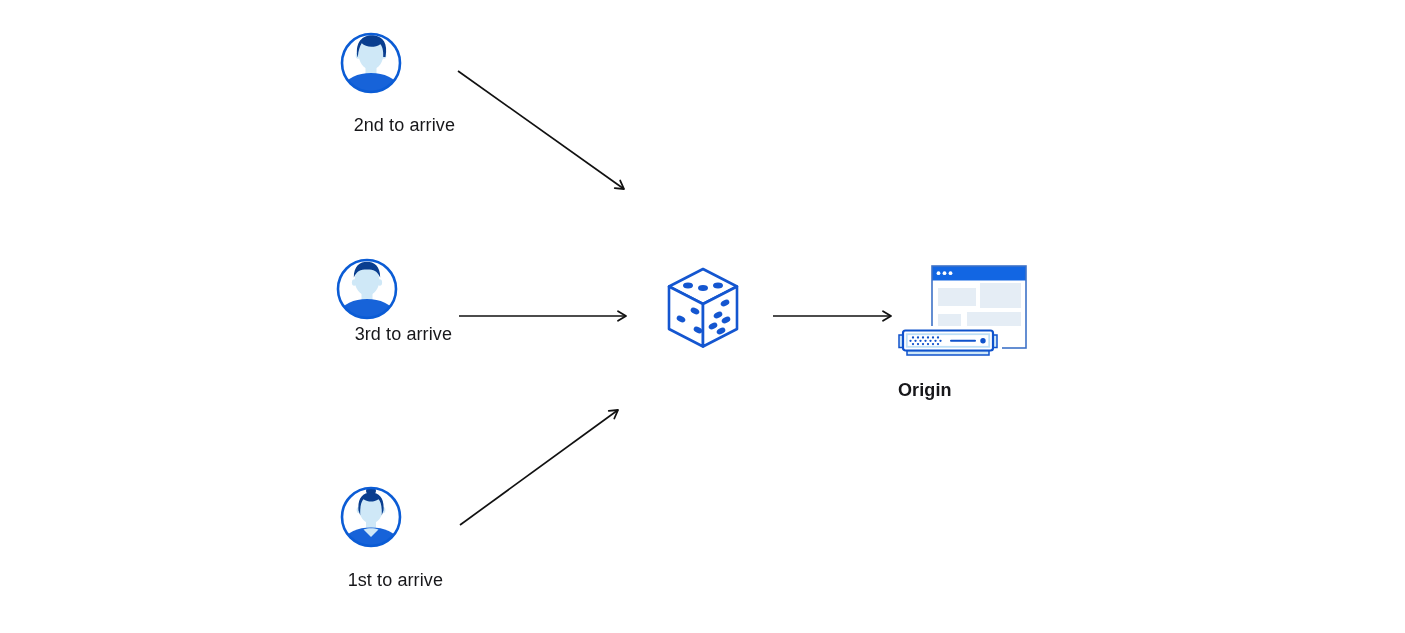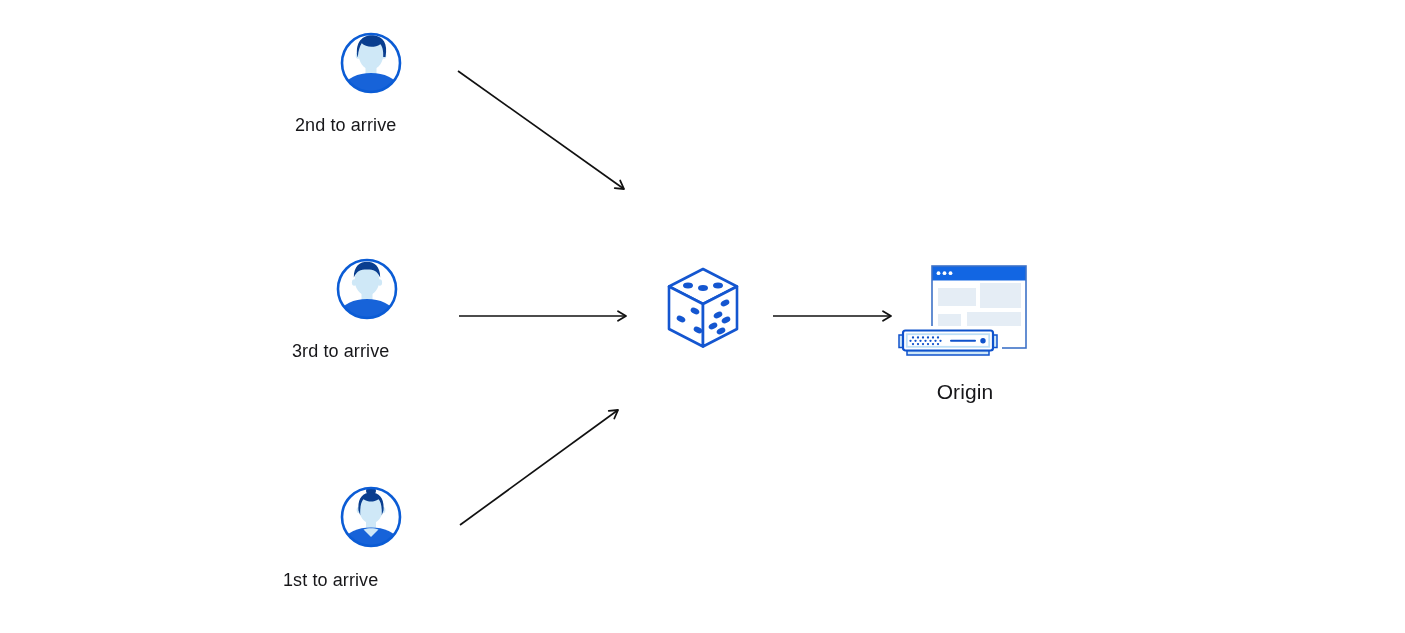--- a/index.html
+++ b/index.html
@@ -2,27 +2,27 @@
 <html><head>
 <meta charset="utf-8">
 <style>
   html,body{margin:0;padding:0;background:#fff;}
   .canvas{
     position:relative;width:1405px;height:633px;background:#ffffff;overflow:hidden;
     font-family:"Liberation Sans",sans-serif;
   }
   .abs{position:absolute;}
   .node-label{
-    position:absolute;width:160px;text-align:left;
+    position:absolute;width:160px;text-align:right;
     font-size:18px;line-height:19px;color:#17171a;letter-spacing:.1px;
   }
   .origin-group{position:absolute;left:898px;top:262px;width:134px;}
   .origin-label{
-    position:absolute;left:0;top:118px;width:134px;text-align:center;
-    font-size:21px;color:#17171a;letter-spacing:.1px;
+    position:absolute;left:0;top:118px;width:134px;
+    font-size:18px;color:#17171a;letter-spacing:.1px;font-weight:bold;
   }
   svg{display:block;}
 </style>
 </head>
 <body>
 
 <div class="canvas">
 
   <svg class="abs" style="left:0;top:0" width="1405" height="633" viewBox="0 0 1405 633">
     <defs>
@@ -70,21 +70,21 @@
       <path d="M2,66 C4,50 17,43 33,43 C49,43 62,50 64,66 Z" fill="#1763d9"></path>
       <path d="M33,10.5 C40.5,10.5 45.3,16 45.3,24 C45.3,32.3 40.3,39.5 33,39.5
                C25.7,39.5 20.7,32.3 20.7,24 C20.7,16 25.5,10.5 33,10.5 Z" fill="#cfe8f7"></path>
       <ellipse cx="20.2" cy="26.5" rx="2.3" ry="3.2" fill="#cfe8f7"></ellipse>
       <ellipse cx="45.8" cy="26.5" rx="2.3" ry="3.2" fill="#cfe8f7"></ellipse>
       <path d="M19.8,21.5 C19.8,10 26,5.8 33,5.8 C40,5.8 46.2,10 46.2,21.5
                C43,14.8 40,13.5 33,13.5 C26,13.5 23,14.8 19.8,21.5 Z" fill="#0a3e8f"></path>
     </g>
     <circle cx="33" cy="33" r="29" fill="none" stroke="#0b5cd5" stroke-width="2.6"></circle>
   </svg>
-  <div class="node-label" style="left:292px;top:342px">3rd to arrive</div>
+  <div class="node-label" style="left:292px;top:325px">3rd to arrive</div>
 
   <svg class="abs" style="left:338px;top:484px" width="66" height="66" viewBox="0 0 66 66">
     <defs>
         <clipPath id="cl3">
           <circle cx="33" cy="33" r="29"></circle>
         </clipPath>
       </defs>
     <circle cx="33" cy="33" r="29" fill="#ffffff"></circle>
     <g clip-path="url(#cl3)">
       <rect x="28" y="32" width="10" height="15" fill="#cfe8f7"></rect>

